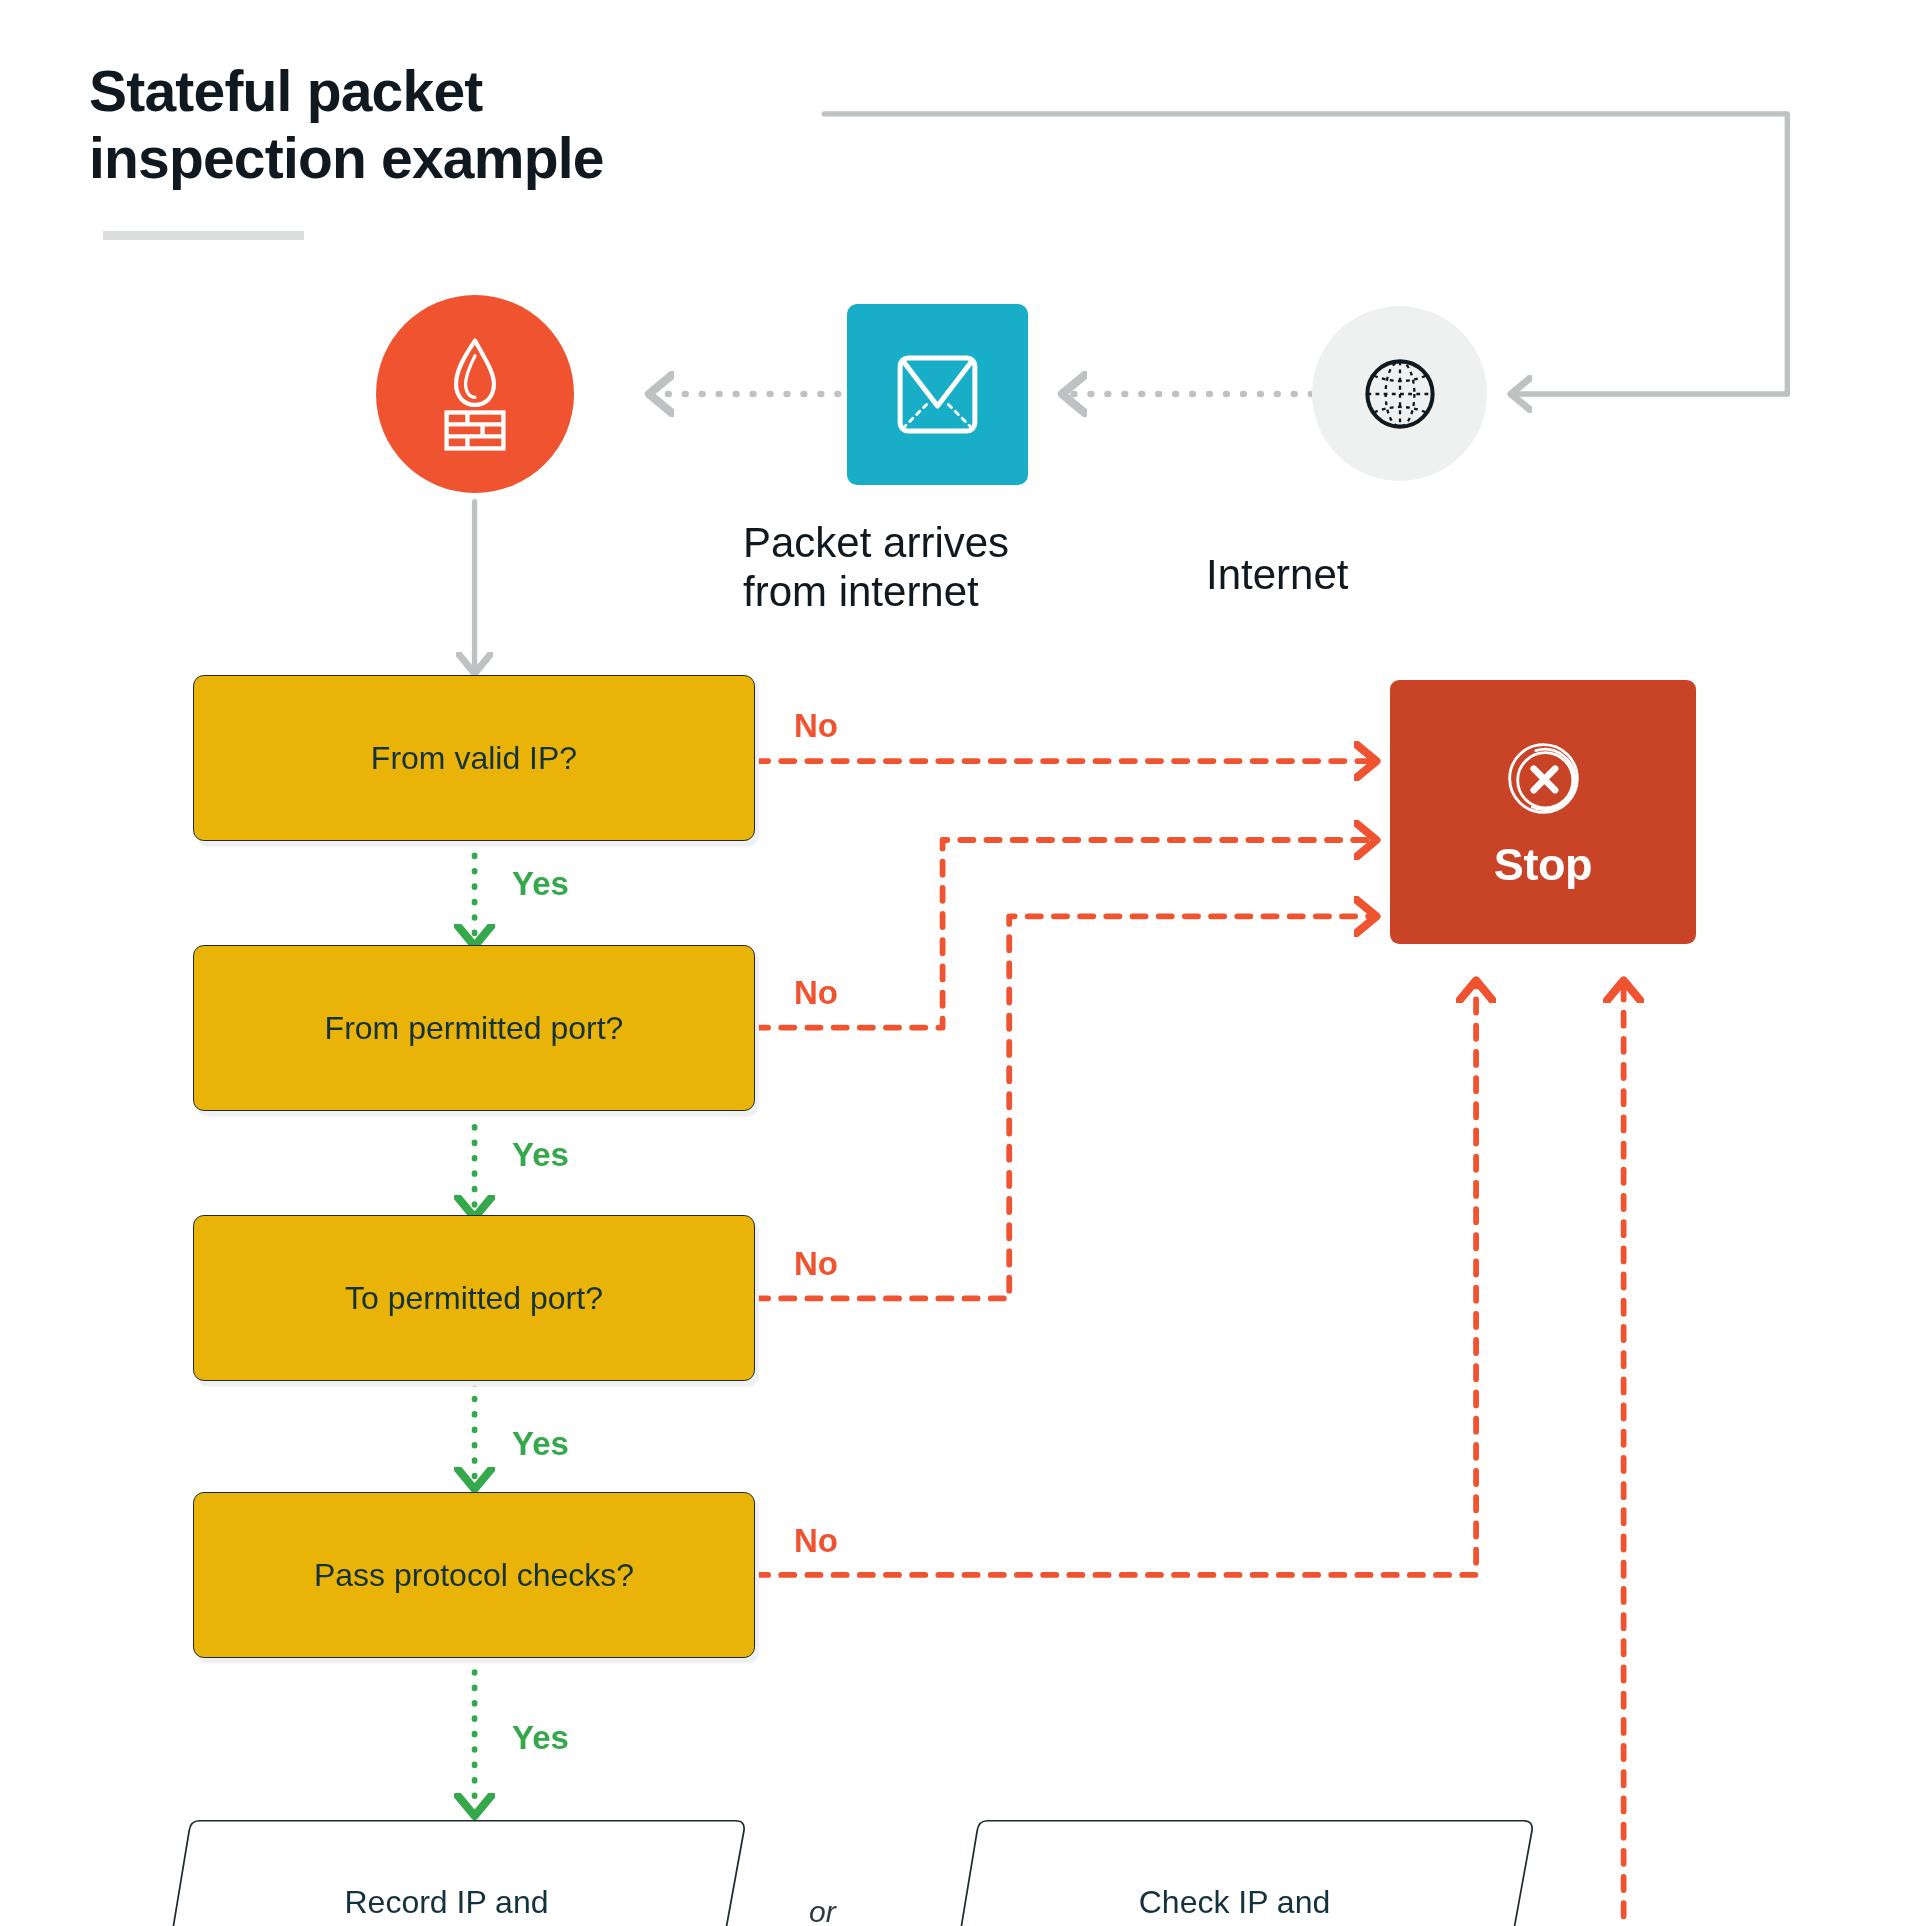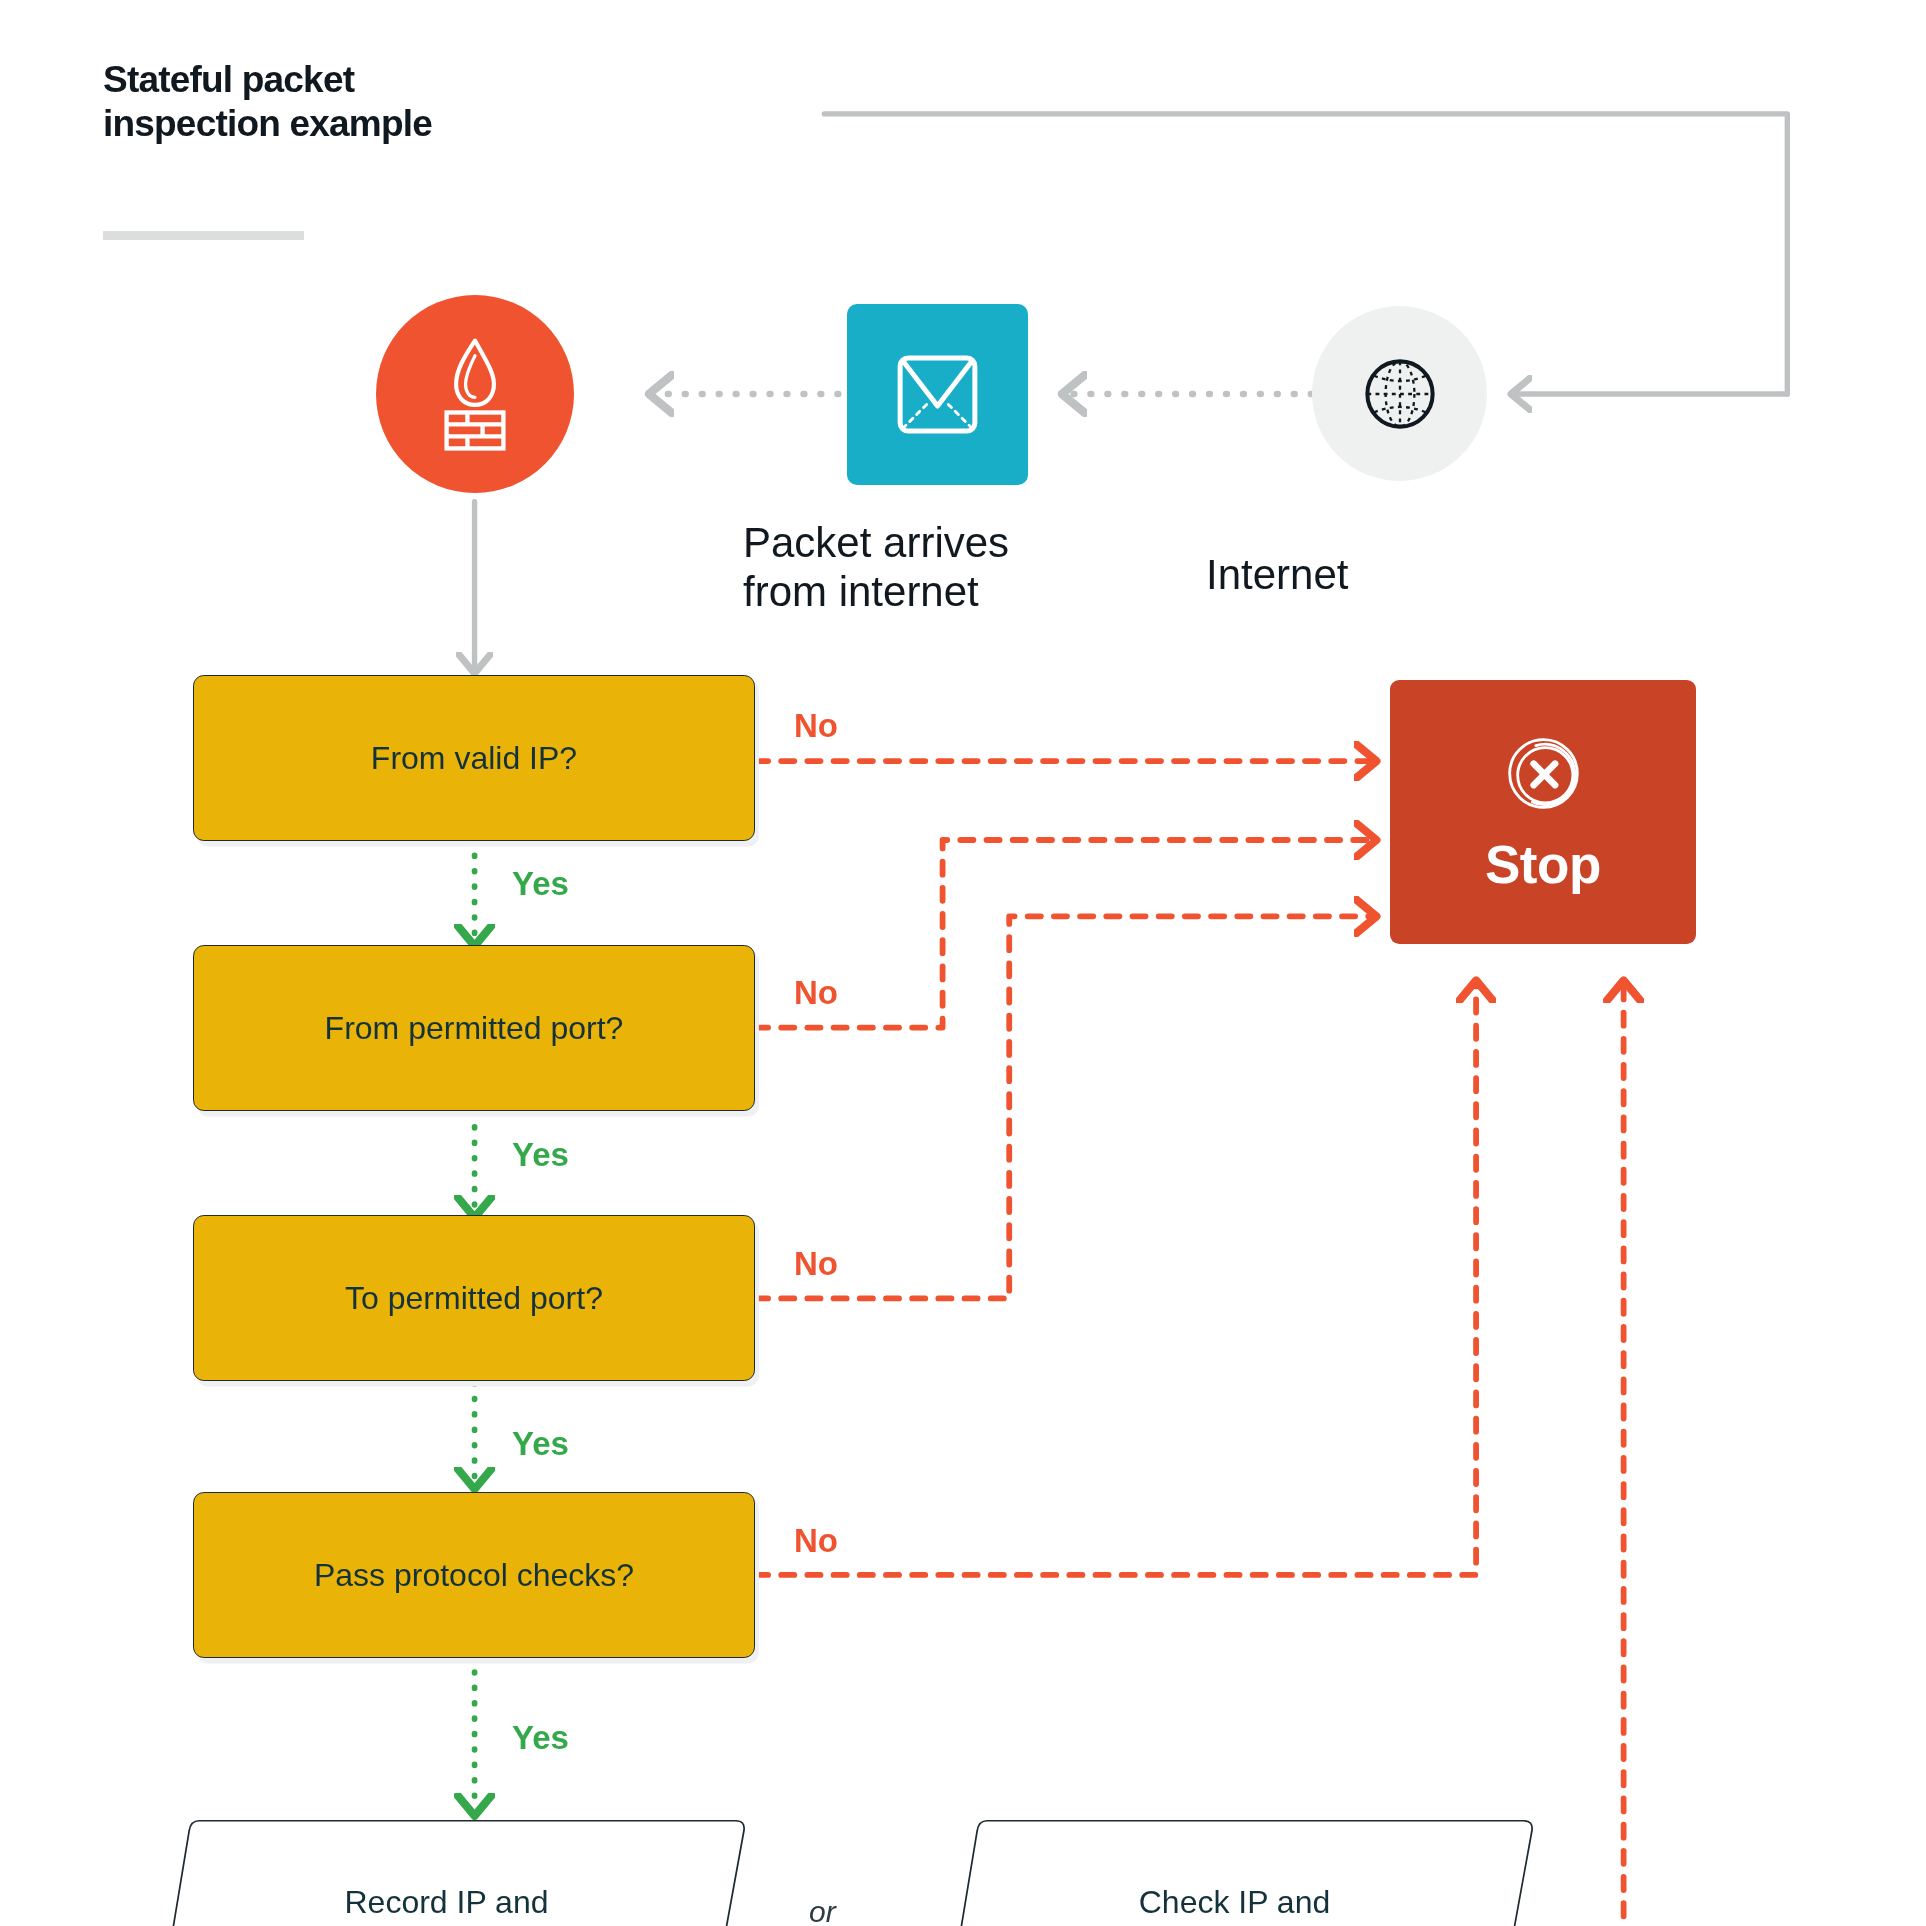--- a/index.html
+++ b/index.html
@@ -10,23 +10,23 @@
   #stage{
     position:relative;
     width:1926px;
     height:2836px;
     background:#ffffff;
     overflow:hidden;
   }
   
   #title{
     position:absolute;
-    left:103px; top:58px;
+    left:89px; top:58px;
     width:770px;
-    font-size:37px;
+    font-size:57px;
     font-weight:700;
     line-height:1.18;
     letter-spacing:-0.8px;
     color:#101820;
     white-space:pre-line;
   }
   #title-rule{
     position:absolute;
     left:103px; top:231px;
     width:201px; height:8.5px;
@@ -97,21 +97,21 @@
     background:#c94327;
     border-radius:9.2px;
     display:flex;
     flex-direction:column;
     align-items:center;
     justify-content:center;
     z-index:7;
   }
   #stop-label{
     color:#ffffff;
-    font-size:53px;
+    font-size:45px;
     font-weight:700;
     margin-top:16px;
     letter-spacing:-0.4px;
   }
   
   .edge-label{
     position:absolute;
     font-size:33px;
     font-weight:700;
     z-index:8;

